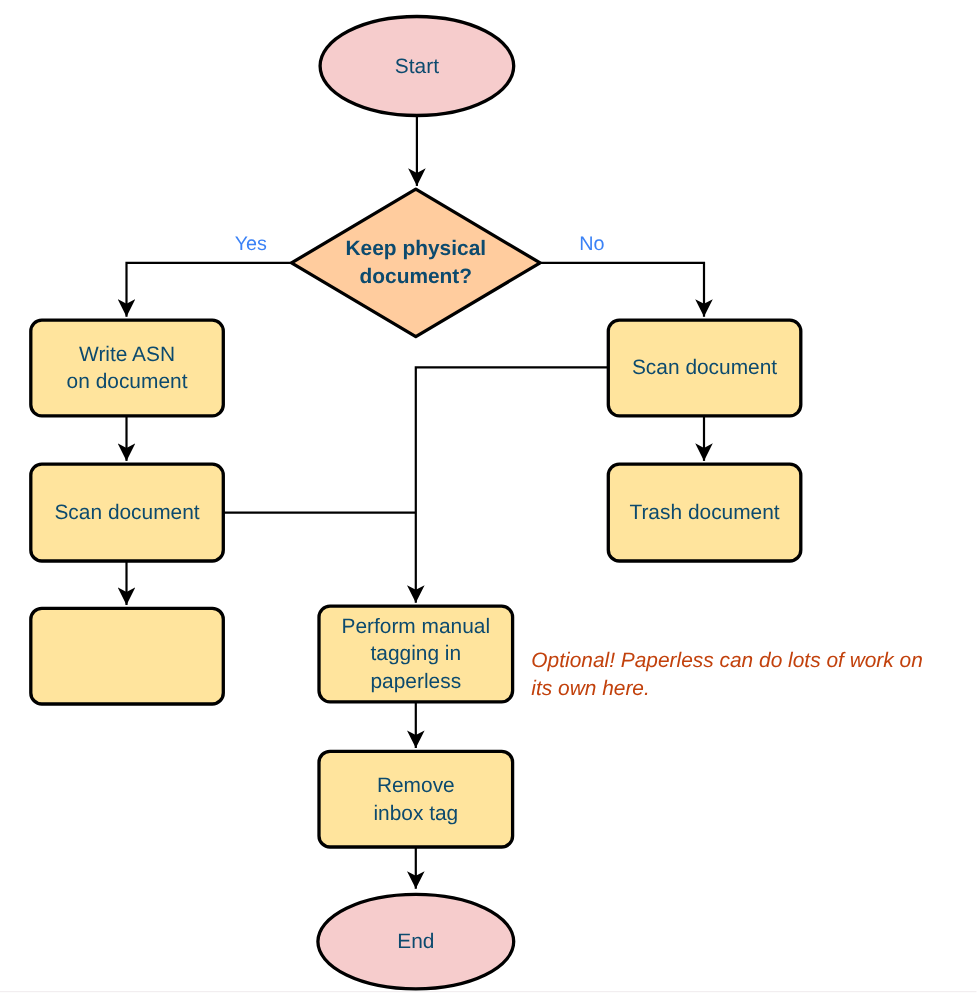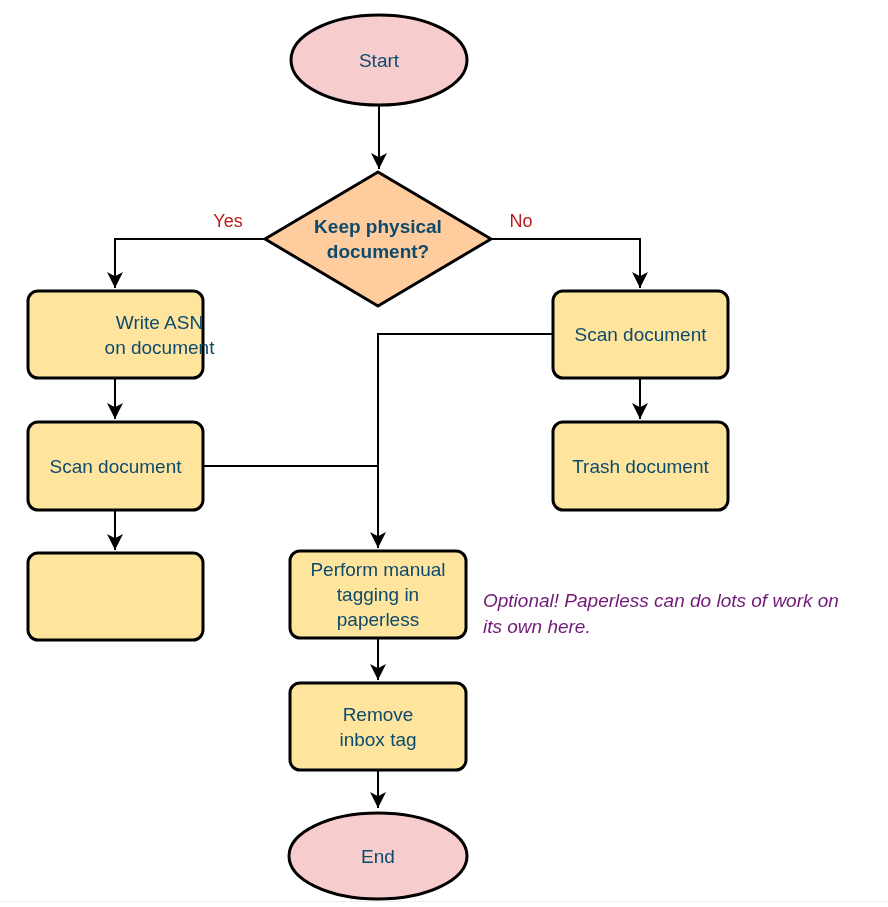--- a/index.html
+++ b/index.html
@@ -20,33 +20,33 @@
     text-align: center;
     white-space: pre-line;
     font-size: 19px;
     line-height: 25px;
     color: #0c4a6e;
     pointer-events: none;
   }
   .edge-label {
     position: absolute;
     font-size: 18px;
-    color: #b91c1c;
+    color: #3b82f6;
     text-align: center;
     pointer-events: none;
   }
   .note {
     position: absolute;
     left: 483px;
     top: 588px;
     width: 400px;
     font-size: 19px;
     line-height: 26px;
     font-style: italic;
-    color: #701a75;
+    color: #c2410c;
     white-space: pre-line;
   }
   .bottom-rule {
     position: absolute;
     left: 0;
     top: 901px;
     width: 888px;
     height: 1px;
     background: #f1edef;
   }
@@ -88,41 +88,41 @@
       <rect x="290" y="683" width="176" height="87" rx="10" fill="#FFE49D"></rect>
       <ellipse cx="378" cy="856" rx="89" ry="43" fill="#F6CCCC"></ellipse>
     </g>
   </svg>
 
   <div class="node-label" style="left:288px; top:15px; width:182px; height:90px;">Start</div>
 
   <div class="node-label" style="left:265px; top:172px; width:226px; height:134px;font-weight:bold;">Keep physical
 document?</div>
 
-  <div class="node-label" style="left:28px; top:291px; width:175px; height:87px;padding-left:44px;">Write ASN
+  <div class="node-label" style="left:28px; top:291px; width:175px; height:87px;">Write ASN
 on document</div>
 
   <div class="node-label" style="left:28px; top:422px; width:175px; height:88px;">Scan document</div>
 
 
   <div class="node-label" style="left:553px; top:291px; width:175px; height:87px;">Scan document</div>
 
   <div class="node-label" style="left:553px; top:422px; width:175px; height:88px;">Trash document</div>
 
   <div class="node-label" style="left:290px; top:551px; width:176px; height:87px;">Perform manual
 tagging in
 paperless</div>
 
   <div class="node-label" style="left:290px; top:683px; width:176px; height:87px;">Remove
 inbox tag</div>
 
   <div class="node-label" style="left:288px; top:812px; width:180px; height:88px;">End</div>
 
   <div class="edge-label" style="left:199px; top:211px; width:58px;">Yes</div>
 
-  <div class="edge-label" style="left:493px; top:211px; width:56px;">No</div>
+  <div class="edge-label" style="left:510px; top:211px; width:56px;">No</div>
 
   <div class="note">Optional! Paperless can do lots of work on
 its own here.</div>
 
   <div class="bottom-rule"></div>
 
 </div>
 
 </body></html>

